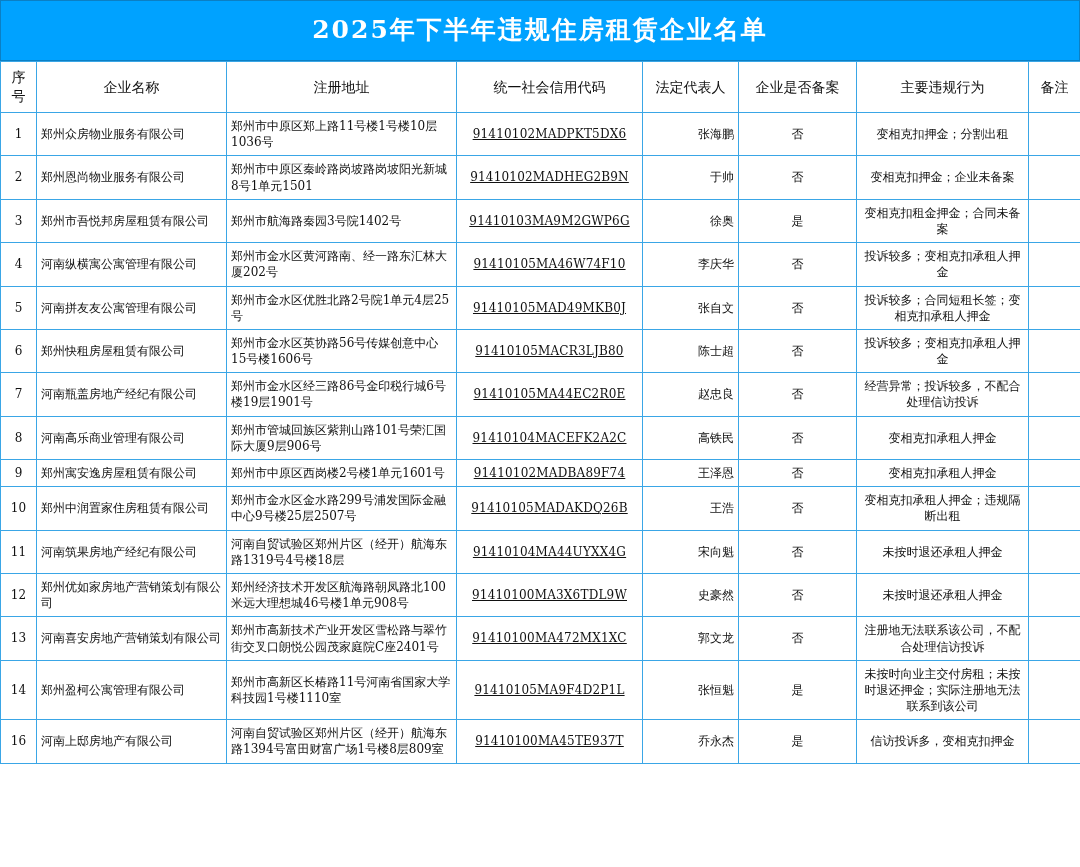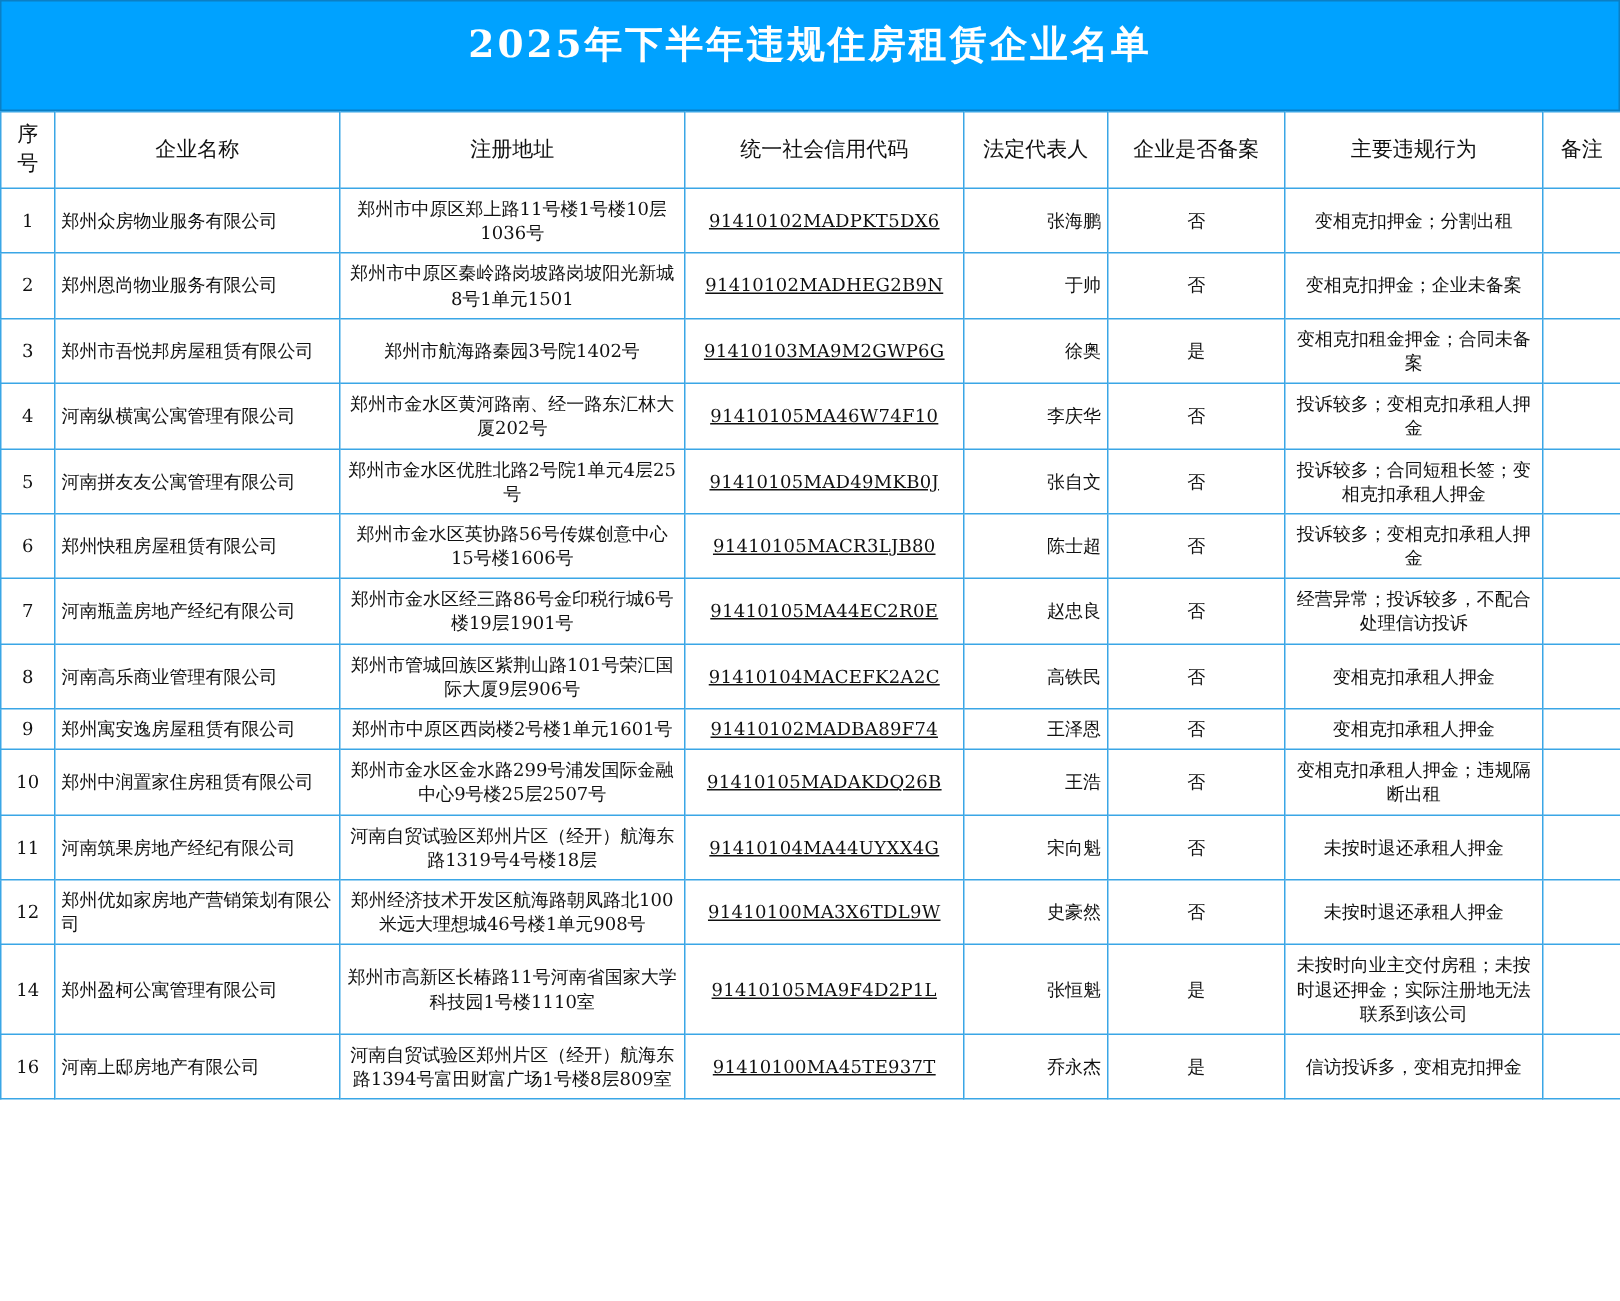--- a/index.html
+++ b/index.html
@@ -20,21 +20,21 @@
     padding: 0;
   }
   .title-bar {
     background: #00a2ff;
     color: #ffffff;
     text-align: center;
     font-family: "DejaVu Serif", "Liberation Serif", serif;
     font-weight: bold;
     font-size: 25px;
     letter-spacing: 2px;
-    padding: 12px 0 27px 0;
+    padding: 12px 0 14px 0;
     border: 1px solid #0b7fc4;
     box-sizing: border-box;
   }
   table.list {
     border-collapse: collapse;
     width: 1080px;
     table-layout: fixed;
     font-family: "DejaVu Serif", "Liberation Serif", serif;
   }
   table.list th, table.list td {
@@ -56,21 +56,21 @@
   col.c1 { width: 190px; }
   col.c2 { width: 230px; }
   col.c3 { width: 186px; }
   col.c4 { width: 96px; }
   col.c5 { width: 118px; }
   col.c6 { width: 172px; }
   col.c7 { width: 52px; }
 
   td.idx { text-align: center; font-size: 12.5px; }
   td.name { text-align: left; font-size: 13px; }
-  td.addr { text-align: center; font-size: 12.5px; padding-left: 6px; }
+  td.addr { text-align: left; font-size: 12.5px; padding-left: 6px; }
   td.code { text-align: center; font-size: 12.5px; letter-spacing: 0.2px; text-decoration: underline; }
   td.rep { text-align: right; font-size: 13px; }
   td.filed { text-align: center; font-size: 13px; }
   td.viol { text-align: center; font-size: 12px; padding-left: 6px; margin-left: 12px; }
   td.note { text-align: center; font-size: 12px; }
 </style>
 </head>
 <body>
 
 <div class="page">
@@ -215,20 +215,30 @@
           <td class="idx">12</td>
           <td class="name">郑州优如家房地产营销策划有限公司</td>
           <td class="addr">郑州经济技术开发区航海路朝凤路北100米远大理想城46号楼1单元908号</td>
           <td class="code">91410100MA3X6TDL9W</td>
           <td class="rep">史豪然</td>
           <td class="filed">否</td>
           <td class="viol">未按时退还承租人押金</td>
           <td class="note"></td>
         </tr>
         <tr>
+          <td class="idx">13</td>
+          <td class="name">河南喜安房地产营销策划有限公司</td>
+          <td class="addr">郑州市高新技术产业开发区雪松路与翠竹街交叉口朗悦公园茂家庭院C座2401号</td>
+          <td class="code">91410100MA472MX1XC</td>
+          <td class="rep">郭文龙</td>
+          <td class="filed">否</td>
+          <td class="viol">注册地无法联系该公司，不配合处理信访投诉</td>
+          <td class="note"></td>
+        </tr>
+        <tr>
           <td class="idx">14</td>
           <td class="name">郑州盈柯公寓管理有限公司</td>
           <td class="addr">郑州市高新区长椿路11号河南省国家大学科技园1号楼1110室</td>
           <td class="code">91410105MA9F4D2P1L</td>
           <td class="rep">张恒魁</td>
           <td class="filed">是</td>
           <td class="viol">未按时向业主交付房租；未按时退还押金；实际注册地无法联系到该公司</td>
           <td class="note"></td>
         </tr>
         <tr>

